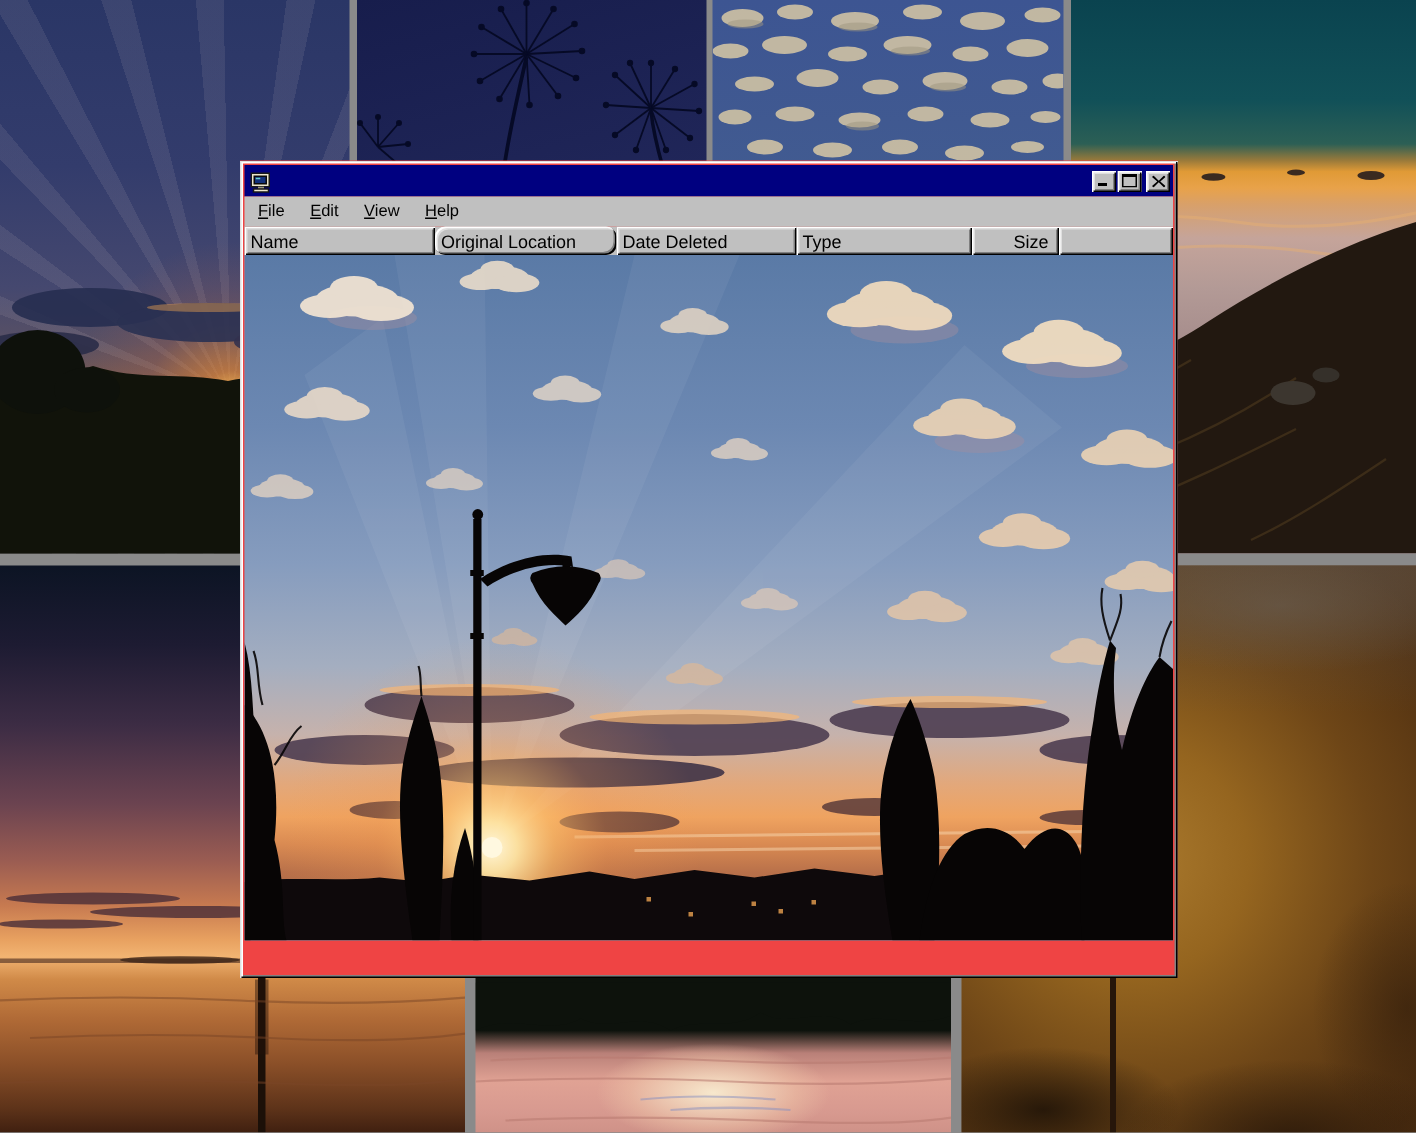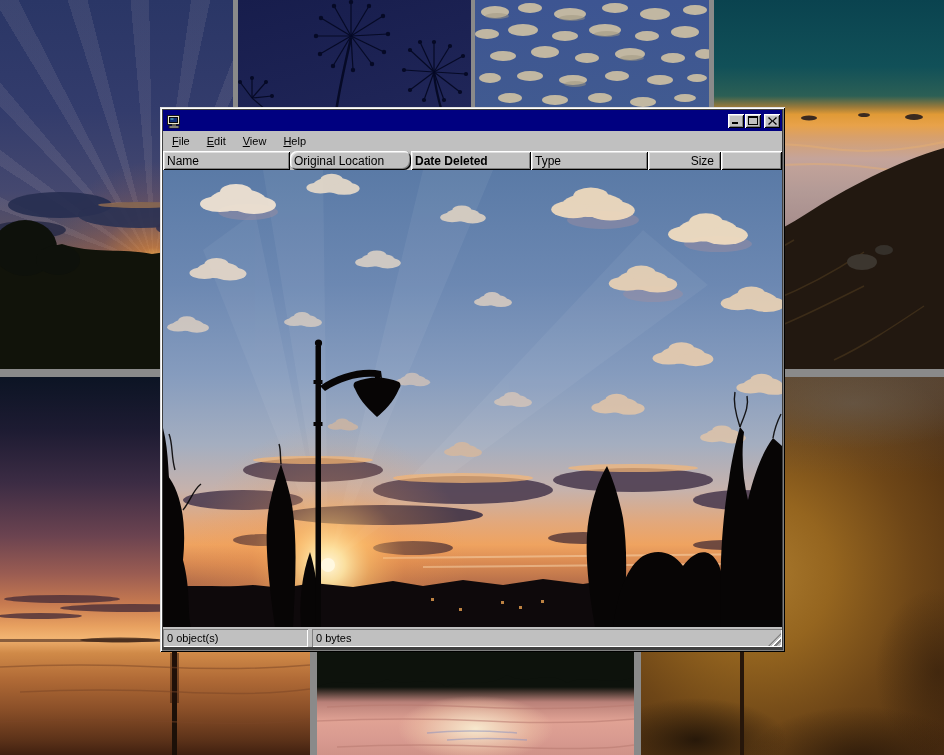--- a/index.html
+++ b/index.html
@@ -36,40 +36,40 @@
       radial-gradient(ellipse 130px 60px at 18% 96%, rgba(28,17,7,.85) 0, rgba(28,17,7,0) 70%),
       radial-gradient(ellipse 160px 75px at 72% 101%, rgba(38,22,9,.8) 0, rgba(38,22,9,0) 70%),
       radial-gradient(ellipse 90px 120px at 98% 78%, rgba(48,28,11,.6) 0, rgba(48,28,11,0) 70%),
       radial-gradient(ellipse 180px 60px at 70% 7%, rgba(105,95,85,.55) 0, rgba(105,95,85,0) 75%),
       linear-gradient(180deg, rgba(98,88,78,.5) 0%, rgba(98,88,78,.22) 13%, rgba(98,88,78,0) 26%),
       radial-gradient(circle at 38% 52%, #aa7a2e 0%, #95651f 28%, #6e4617 58%, #4c2d10 92%);}
   #br-pole{position:absolute;left:99px;top:272px;width:4px;height:106px;background:#26160a;}
 
   
   #win{position:absolute;left:160px;top:107px;width:625px;height:545px;
-    background:#404040;
+    background:#ef4444;
     box-shadow:inset 1px 1px 0 #dfdfdf, inset -1px -1px 0 #000, inset 2px 2px 0 #fff, inset -2px -2px 0 #808080;
     padding:3px;box-sizing:border-box;}
   #titlebar{height:21px;background:linear-gradient(90deg,#000080,#000080);display:flex;align-items:center;padding:0 2px;}
   #title-icon{width:16px;height:16px;margin:1px 3px 0 1px;flex:0 0 auto;}
   #title-text{color:#fff;font-size:11px;font-weight:bold;flex:1 1 auto;white-space:nowrap;overflow:hidden;}
   .tbtn{width:16px;height:14px;background:#c0c0c0;flex:0 0 auto;
     box-shadow:inset 1px 1px 0 #fff, inset -1px -1px 0 #000, inset 2px 2px 0 #dfdfdf, inset -2px -2px 0 #808080;
     display:flex;align-items:center;justify-content:center;}
   .tbtn + .tbtn{margin-left:1px;}
   #btn-close{margin-left:3px;}
   #menubar{height:20px;display:flex;align-items:center;padding-left:1px;background:#c0c0c0;}
   .menu-item{font-size:11px;color:#000;padding:2px 9px 3px 8px;}
   .menu-item u{text-decoration:underline;}
   #headers{height:19px;display:flex;background:#c0c0c0;}
   .hcell{box-sizing:border-box;height:19px;background:#c0c0c0;font-size:12px;color:#000;
     display:flex;align-items:center;padding:0 4px;overflow:hidden;white-space:nowrap;
     box-shadow:inset 1px 1px 0 #fff, inset -1px -1px 0 #000, inset 2px 2px 0 #dfdfdf, inset -2px -2px 0 #808080;}
-  .hc-0{width:127px;} .hc-1{width:121px;border-radius:7px;} .hc-2{width:120px;font-weight:bold;} .hc-3{width:117px;text-align:center;}
-  .hc-4{width:73px;justify-content:flex-end;padding-right:7px;}
+  .hc-0{width:127px;} .hc-1{width:121px;border-radius:7px;} .hc-2{width:120px;} .hc-3{width:117px;text-align:center;}
+  .hc-4{width:58px;justify-content:flex-end;padding-right:7px;}
   .hc-5{flex:1 1 auto;}
   #client{height:457px;position:relative;background:#7b94b8;overflow:hidden;}
   #client svg{display:block;width:100%;height:100%;}
   #statusbar{height:20px;display:flex;align-items:flex-end;padding-top:2px;box-sizing:border-box;background:#c0c0c0;}
   .spanel{height:18px;box-sizing:border-box;font-size:11px;color:#000;
     display:flex;align-items:center;padding:0 4px;white-space:nowrap;overflow:hidden;
     box-shadow:inset 1px 1px 0 #808080, inset -1px -1px 0 #fff;}
   #sp-objects{width:145px;}
   #sp-bytes{flex:1 1 auto;margin-left:4px;position:relative;}
   #grip{position:absolute;right:1px;bottom:1px;width:13px;height:13px;
@@ -438,21 +438,14 @@
         <path d="M577,257 C572,242 570,232 572,222"></path>
           <path d="M577,257 C582,244 586,236 584,226"></path>
         <path d="M610,268 C612,256 616,248 618,244"></path>
           <path d="M118,294 C117,286 118,280 116,274"></path>
         <path d="M12,300 C8,286 10,274 6,264"></path>
           <path d="M20,340 C28,330 30,320 38,314"></path>
       </g>
     </svg>
   </div>
 
-  <div id="statusbar">
-    <div class="spanel" id="sp-objects">0 object(s)</div>
-    <div class="spanel" id="sp-bytes">
-      <span>0 bytes</span>
-      <div id="grip"></div>
-    </div>
-  </div>
 
 </div>
 
 </body></html>

